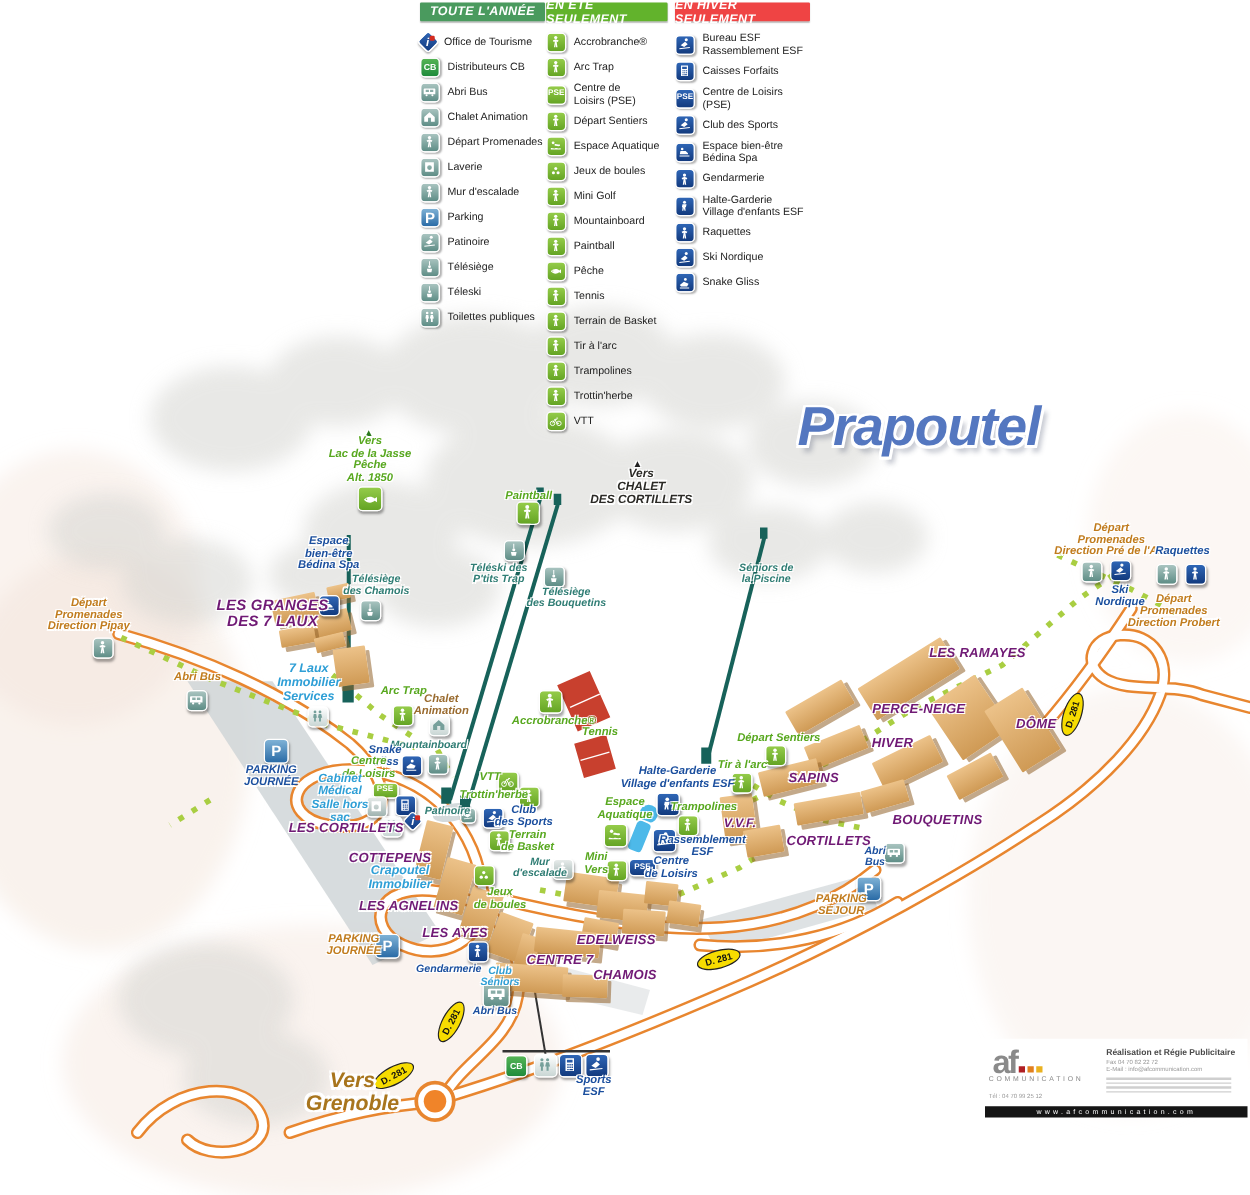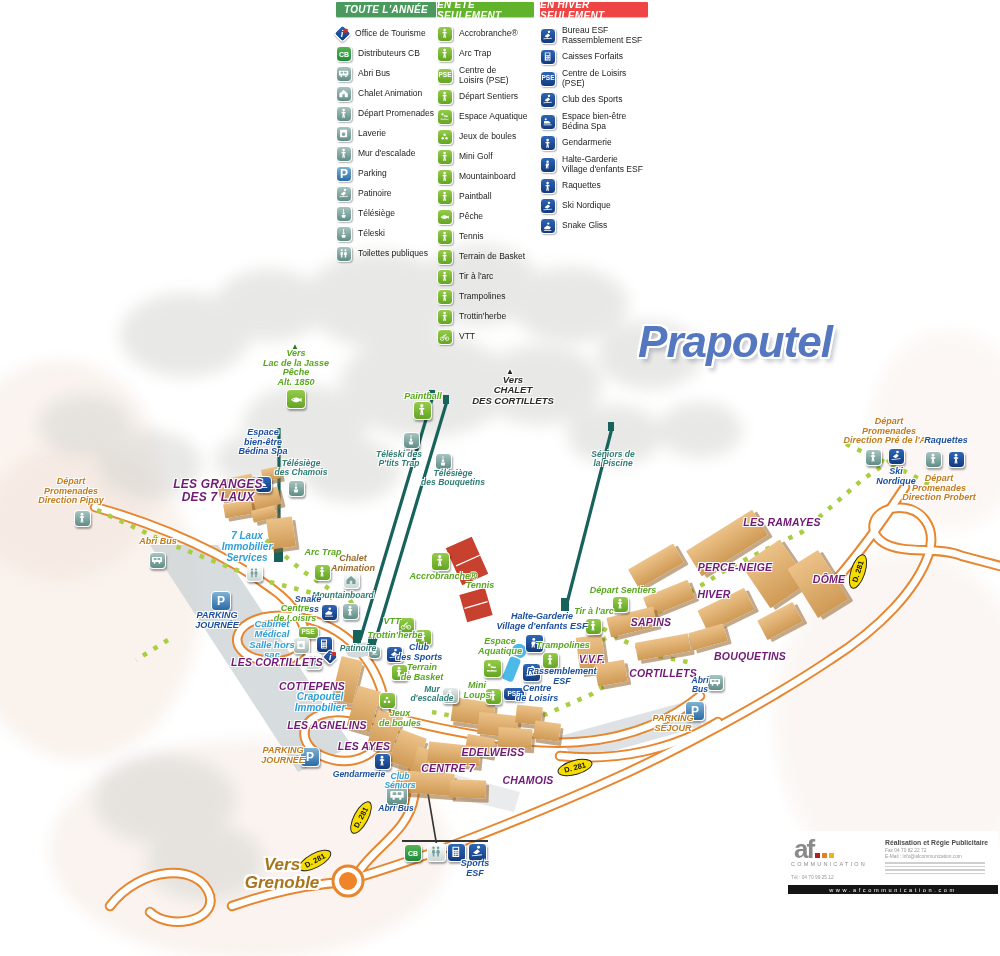--- a/index.html
+++ b/index.html
@@ -897,21 +897,21 @@
       <div class="lb c-green" style="left: 443px; top: 577px;">Accrobranche®</div>
       <div class="lb c-green" style="left: 480px; top: 586px;">Tennis</div>
       <div class="lb c-blue" style="left: 542px; top: 622px;">Halte-Garderie
 Village d'enfants ESF</div>
       <div class="lb c-green" style="left: 500px; top: 647px;">Espace
 Aquatique</div>
       <div class="lb c-green" style="left: 563px; top: 646px;">Trampolines</div>
       <div class="lb c-blue" style="left: 562px; top: 677px;">Rassemblement
 ESF</div>
       <div class="lb c-green" style="left: 477px; top: 691px;">Mini
-Loups</div>
+Vers</div>
       <div class="lb c-blue" style="left: 537px; top: 694px;">Centre
 de Loisirs</div>
       <div class="lb c-green" style="left: 594px; top: 612px;">Tir à l'arc</div>
       <div class="lb c-green" style="left: 623px; top: 591px;">Départ Sentiers</div>
       <div class="lb c-place" style="font-size: 10px; left: 592px; top: 660px;">V.V.F.</div>
       <div class="lb c-place" style="left: 651px; top: 623px;">SAPINS</div>
       <div class="lb c-place" style="left: 714px; top: 595px;">HIVER</div>
       <div class="lb c-place" style="left: 735px; top: 568px;">PERCE-NEIGE</div>
       <div class="lb c-place" style="left: 782px; top: 523px;">LES RAMAYES</div>
       <div class="lb c-place" style="left: 829px; top: 580px;">DÔME</div>
@@ -923,21 +923,21 @@
 SÉJOUR</div>
       <div class="lb c-place" style="left: 364px; top: 747px;">LES AYES</div>
       <div class="lb c-blue" style="font-size: 8.5px; left: 359px; top: 775px;">Gendarmerie</div>
       <div class="lb c-cyan" style="font-size: 8.5px; left: 400px; top: 781px;">Club
 Séniors</div>
       <div class="lb c-blue" style="font-size: 8.5px; left: 396px; top: 809px;">Abri Bus</div>
       <div class="lb c-orange" style="left: 283px; top: 756px;">PARKING
 JOURNÉE</div>
       <div class="lb c-place" style="left: 448px; top: 769px;">CENTRE 7</div>
       <div class="lb c-place" style="left: 493px; top: 753px;">EDELWEISS</div>
-      <div class="lb c-place" style="left: 528px; top: 781px;">CHAMOIS</div>
+      <div class="lb c-place" style="left: 500px; top: 781px;">CHAMOIS</div>
       <div class="lb c-blue" style="left: 475px; top: 869px;">Sports
 ESF</div>
       <div class="lb c-grenoble" style="left: 282px; top: 874px;">Vers
 Grenoble</div>
       <div class="lb c-orange" style="left: 889px; top: 432px;">Départ
 Promenades
 Direction Pré de l'Arc</div>
       <div class="lb c-blue" style="left: 896px; top: 477px;">Ski
 Nordique</div>
       <div class="lb c-blue" style="left: 946px; top: 441px;">Raquettes</div>

